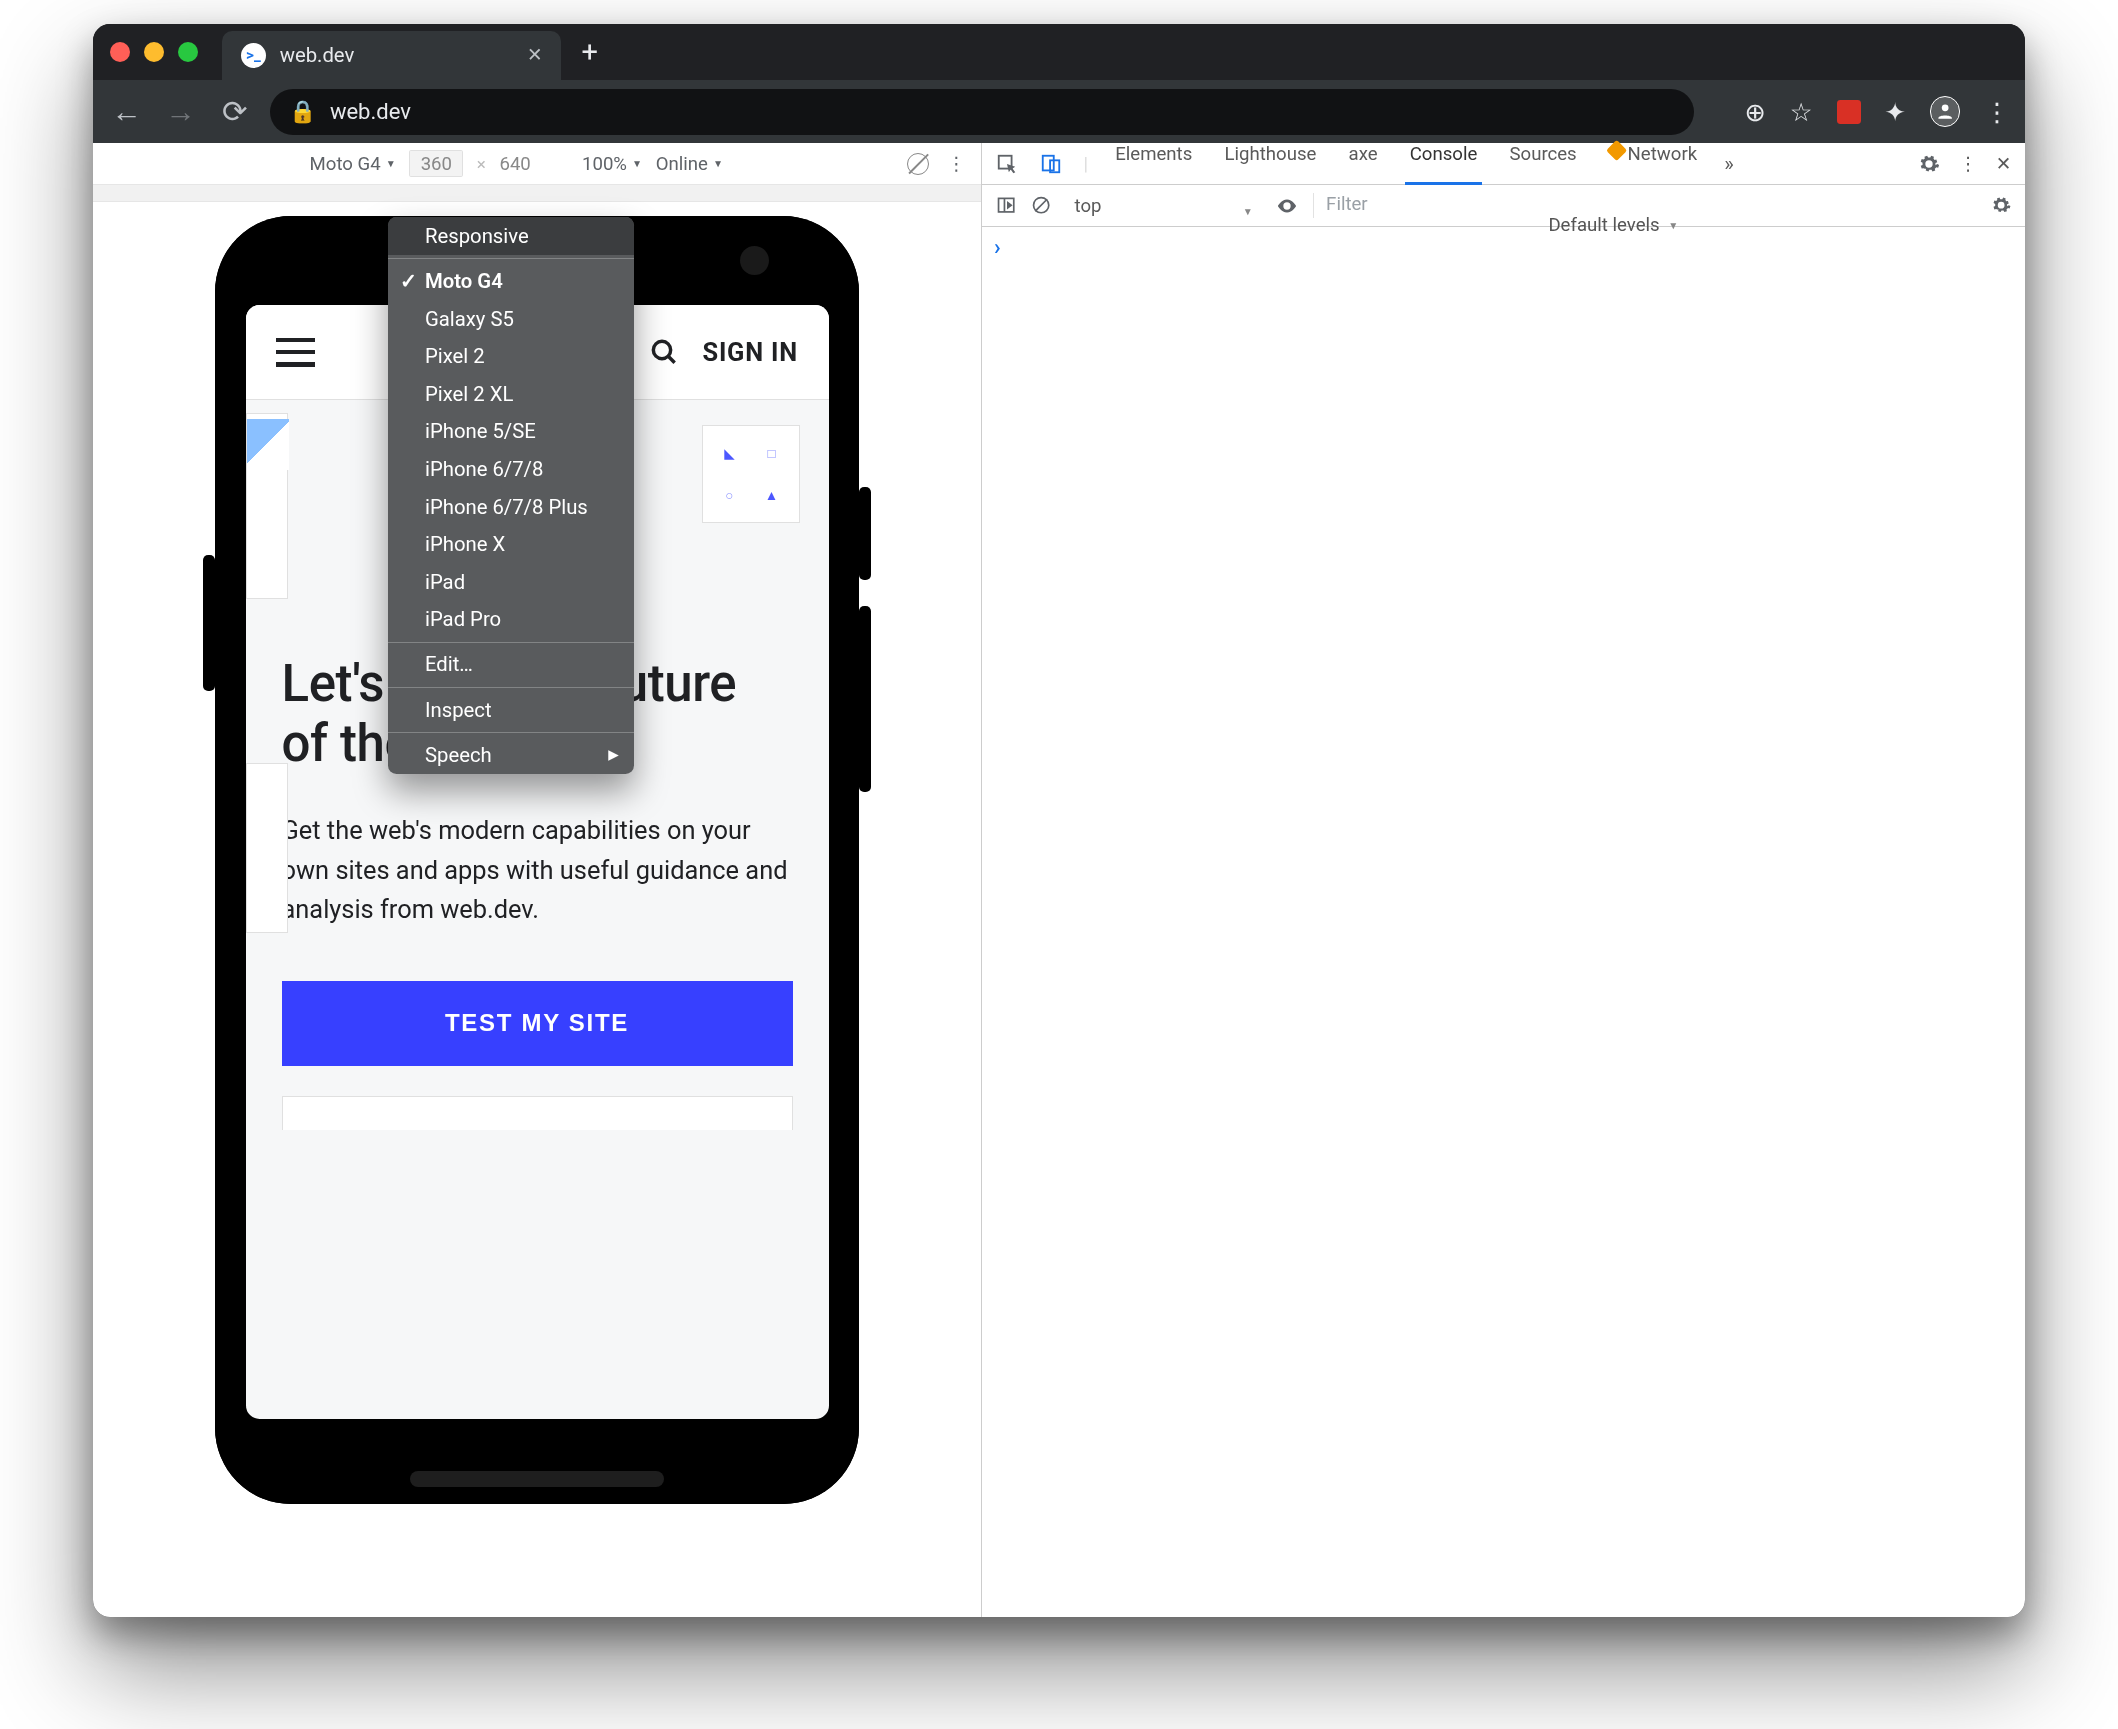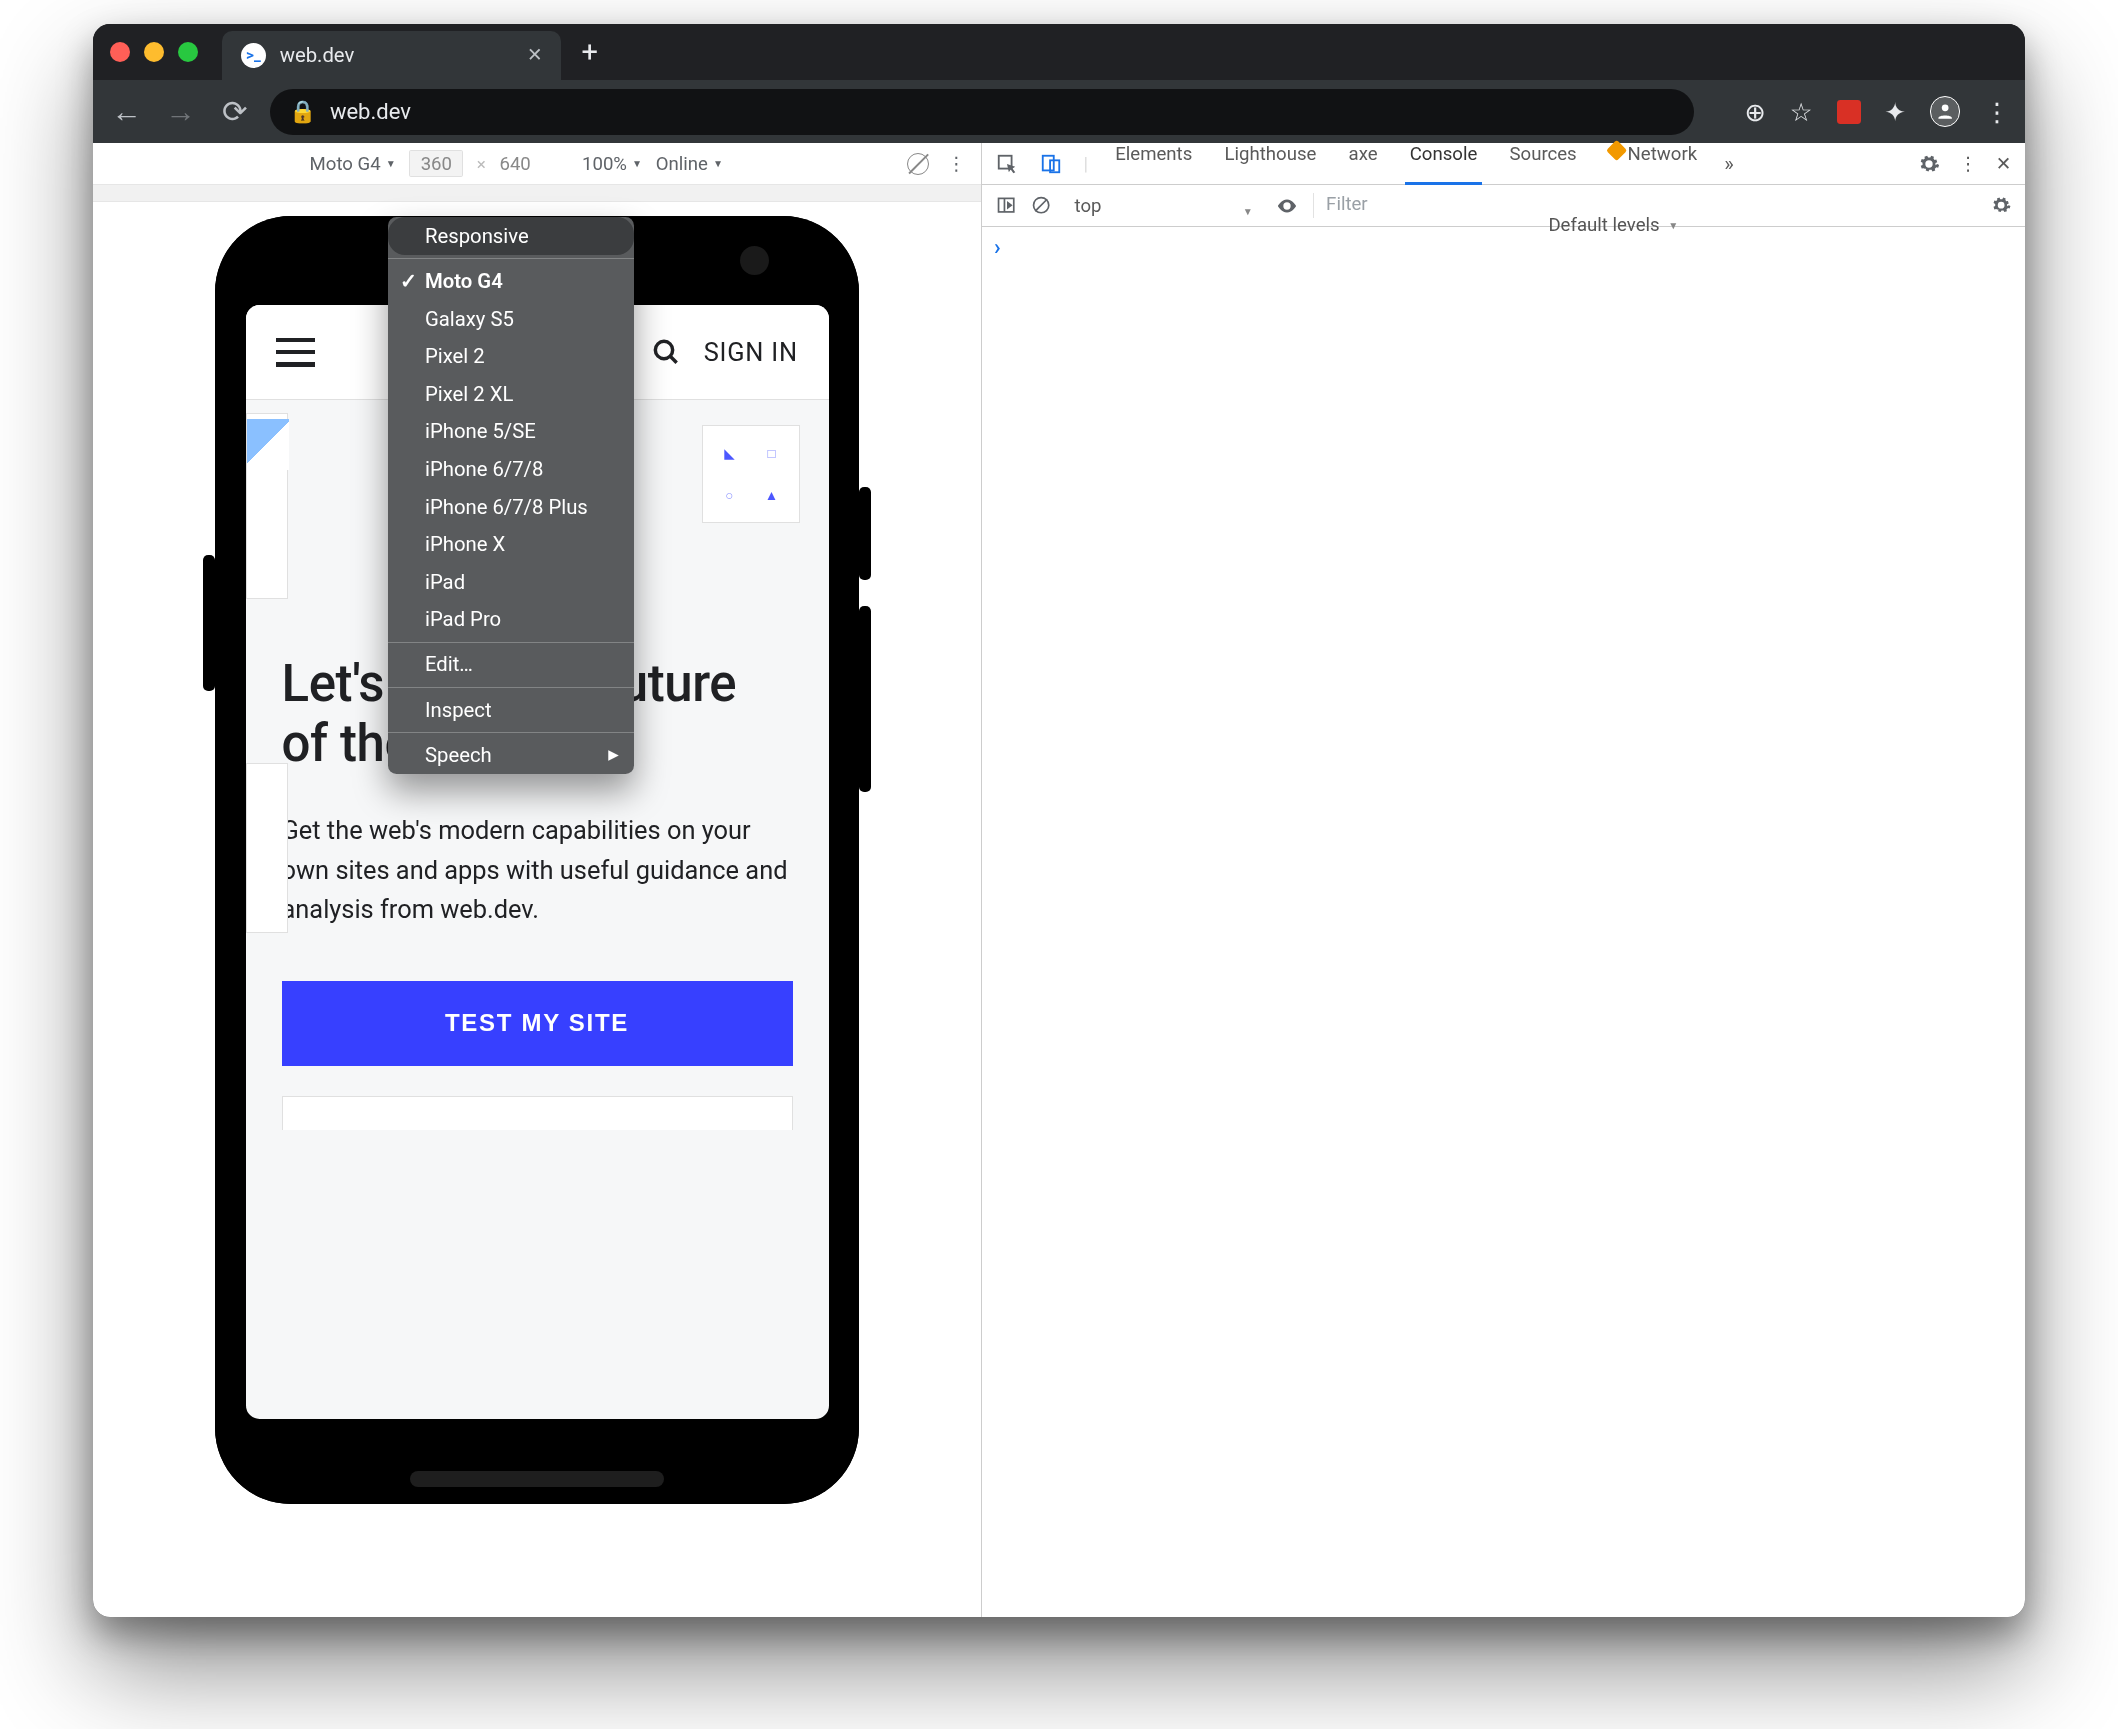--- a/index.html
+++ b/index.html
@@ -74,36 +74,36 @@
   .camera{position:absolute;top:30.5px;right:90px;width:29px;height:29px;border-radius:50%;background:#1a1a1a;}
   .screen{background:#f6f7f8;width:100%;height:100%;border-radius:13.6px;overflow:hidden;margin-top:59px;height:calc(100% - 103px);display:flex;flex-direction:column;position:relative;}
   .homebar{position:absolute;left:50%;bottom:17px;transform:translateX(-50%);width:254px;height:15.3px;border-radius:8.5px;background:#1e1e1e;}
 
   
   .site-header{background:#fff;height:95px;display:flex;align-items:center;justify-content:space-between;padding:0 30.5px;border-bottom:0.8px solid #e0e0e0;}
   .hamburger{width:39px;height:29px;display:flex;flex-direction:column;justify-content:space-between;}
   .hamburger span{height:4.2px;background:#202124;}
   .signin-wrap{display:flex;align-items:center;gap:22px;}
   .search-ico svg{width:32px;height:32px;}
-  .signin{font-size:25.4px;font-weight:400;letter-spacing:0.8px;color:#202124;}
+  .signin{font-size:25.4px;font-weight:700;letter-spacing:0.8px;color:#202124;}
   .widgety{position:absolute;right:29px;top:120px;width:98px;height:98px;background:#fff;border:0.8px solid #e0e0e0;display:grid;grid-template-columns:1fr 1fr;grid-template-rows:1fr 1fr;padding:10.2px;gap:8.5px;}
   .widgety span{display:flex;align-items:center;justify-content:center;color:#4c57ff;}
   .cardleft{position:absolute;left:0;top:108px;width:42px;height:186px;border:0.8px solid #e0e0e0;background:#fff;}
   .cardleft::before{content:"";position:absolute;left:0;top:5.1px;width:42px;height:51px;background:linear-gradient(135deg,#8ac0ff 48%,#fff 48%);}
   .cardleft2{position:absolute;left:0;top:458px;width:42px;height:170px;border:0.8px solid #e0e0e0;background:#fff;}
   .hero{padding:254px 36px 0 36px;}
   .hero h1{font-size:51px;line-height:1.18;font-weight:500;color:#202124;margin:0 0 37px 0;letter-spacing:-0.4px;}
   .hero p{font-size:25.4px;line-height:1.55;color:#202124;margin:0 0 51px 0;}
   .cta{display:block;width:100%;height:85px;background:var(--accent);color:#fff;border:none;font-size:24px;font-weight:600;letter-spacing:1.7px;}
   .card-peek{margin-top:30.5px;height:34px;border:0.8px solid #e0e0e0;border-bottom:none;background:#fff;}
 
   
   .dropdown{position:absolute;left:295px;top:193px;width:246px;background:var(--dropdown-bg);color:#fff;font-size:20.3px;border-radius:8.5px;box-shadow:0 17px 34px rgba(0,0,0,.4);z-index:50;overflow:hidden;}
   .dd-item{padding:6.8px 17px 6.8px 37px;position:relative;}
-  .dd-item.head{background:var(--dropdown-bg2);border-radius:17px;}
+  .dd-item.head{background:var(--dropdown-bg2);}
   .dd-item.sel{font-weight:600;}
   .dd-item.sel::before{content:"✓";position:absolute;left:12px;}
   .dd-sep{height:0.8px;background:rgba(255,255,255,.25);margin:3.4px 0;}
   .dd-item.sub::after{content:"▶";position:absolute;right:15.3px;font-size:13.6px;top:10.2px;}
 
   
   .dt-top{height:42px;border-bottom:0.8px solid var(--devtools-border);display:flex;align-items:center;gap:22px;padding:0 13.6px;color:var(--devtools-text);font-size:18.6px;}
   .dt-top .ic{display:inline-flex;}
   .dt-tab{padding:0 5.1px;height:42px;display:flex;cursor:default;}
   .dt-tab.active{color:#333;border-bottom:3.4px solid var(--tab-highlight);}

